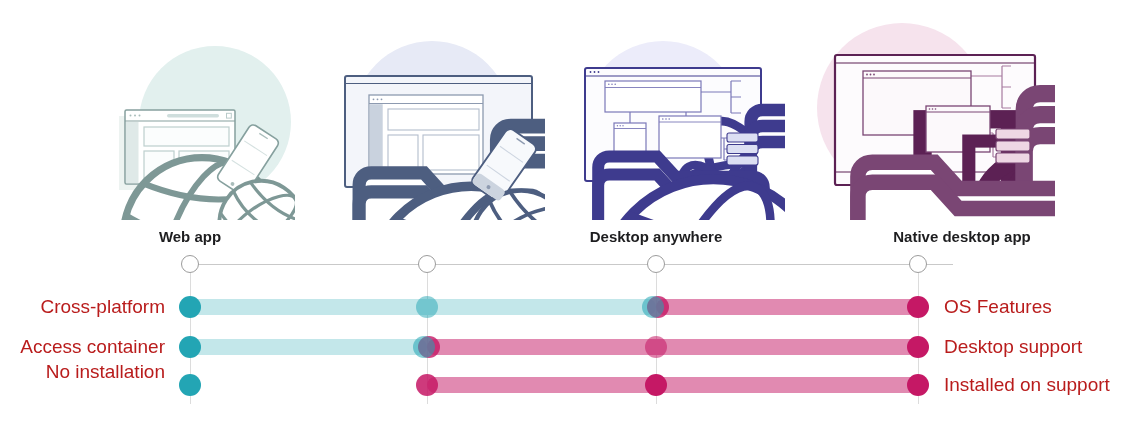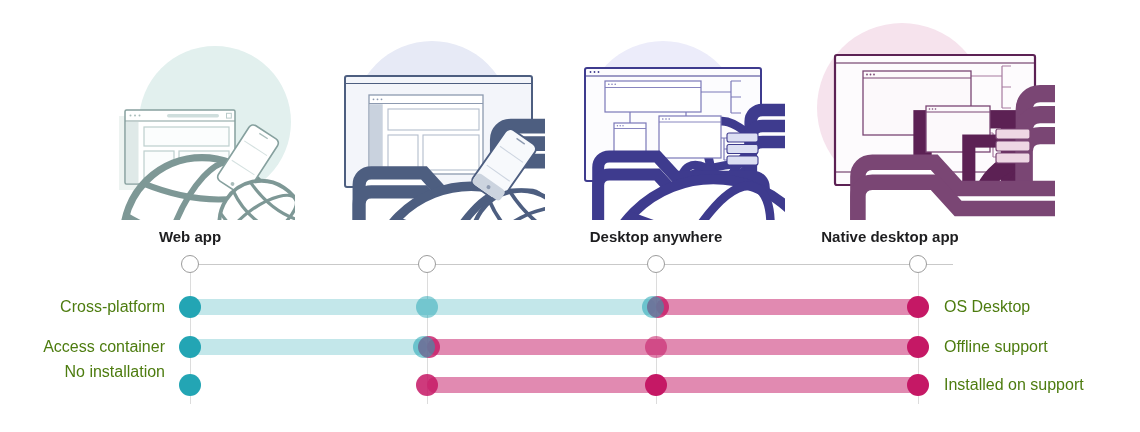--- a/index.html
+++ b/index.html
@@ -1,21 +1,21 @@
 <!DOCTYPE html>
 <html><head>
 <meta charset="utf-8">
 <style>
   html,body{margin:0;padding:0;background:#fff;}
   #stage{position:relative;width:1140px;height:432px;background:#fff;overflow:hidden;
          font-family:"Liberation Sans",sans-serif;}
   .illu{position:absolute;}
   .col-title{position:absolute;transform:translateX(-50%);top:228px;
              font-size:15px;font-weight:700;color:#1d1d1f;white-space:nowrap;text-align:center;}
-  .row-label{position:absolute;font-size:16px;color:#4d7c0f;white-space:nowrap;
+  .row-label{position:absolute;font-size:19px;color:#b91c1c;white-space:nowrap;
              transform:translateY(-50%);}
   .row-label.left{right:975px;text-align:right;}
   .row-label.right{left:944px;text-align:left;}
   #chart{position:absolute;left:0;top:0;width:1140px;height:432px;}
   .tl-node{position:absolute;border-radius:50%;background:#fff;box-sizing:border-box;}
   .bar{position:absolute;border-radius:8px;}
   .dot{position:absolute;border-radius:50%;}
 </style>
 </head>
 <body>
@@ -218,27 +218,27 @@
     </g>
     <g>
       <rect x="206" y="124" width="34" height="10" rx="2" fill="#eed7e4" stroke="#7a4674" stroke-width="1.2"></rect>
       <rect x="206" y="136" width="34" height="10" rx="2" fill="#eed7e4" stroke="#7a4674" stroke-width="1.2"></rect>
       <rect x="206" y="148" width="34" height="10" rx="2" fill="#eed7e4" stroke="#7a4674" stroke-width="1.2"></rect>
     </g>
   </svg>
 
   <div class="col-title" style="left:190px">Web app</div>
   <div class="col-title" style="left:656px">Desktop anywhere</div>
-  <div class="col-title" style="left:890px">Native desktop app</div>
+  <div class="col-title" style="left:962px">Native desktop app</div>
 
   <div class="row-label left" style="top:307px">Cross-platform</div>
   <div class="row-label left" style="top:347px">Access container</div>
   <div class="row-label left" style="top:372px">No installation</div>
-  <div class="row-label right" style="top:307px">OS Desktop</div>
-  <div class="row-label right" style="top:347px">Offline support</div>
+  <div class="row-label right" style="top:307px">OS Features</div>
+  <div class="row-label right" style="top:347px">Desktop support</div>
   <div class="row-label right" style="top:385px">Installed on support</div>
 
   <div id="chart">
       <div style="left: 190px; top: 263.5px; width: 763px; height: 1px; background: rgb(201, 201, 201); position: absolute;"></div>
       <div style="left: 189.5px; top: 273px; width: 1px; height: 131px; background: rgb(220, 220, 220); position: absolute;"></div>
       <div class="tl-node" style="left: 181px; top: 255px; width: 18px; height: 18px; position: absolute; border: 1.5px solid rgb(156, 156, 156);"></div>
       <div style="left: 426.5px; top: 273px; width: 1px; height: 131px; background: rgb(220, 220, 220); position: absolute;"></div>
       <div class="tl-node" style="left: 418px; top: 255px; width: 18px; height: 18px; position: absolute; border: 1.5px solid rgb(156, 156, 156);"></div>
       <div style="left: 655.5px; top: 273px; width: 1px; height: 131px; background: rgb(220, 220, 220); position: absolute;"></div>
       <div class="tl-node" style="left: 647px; top: 255px; width: 18px; height: 18px; position: absolute; border: 1.5px solid rgb(156, 156, 156);"></div>

